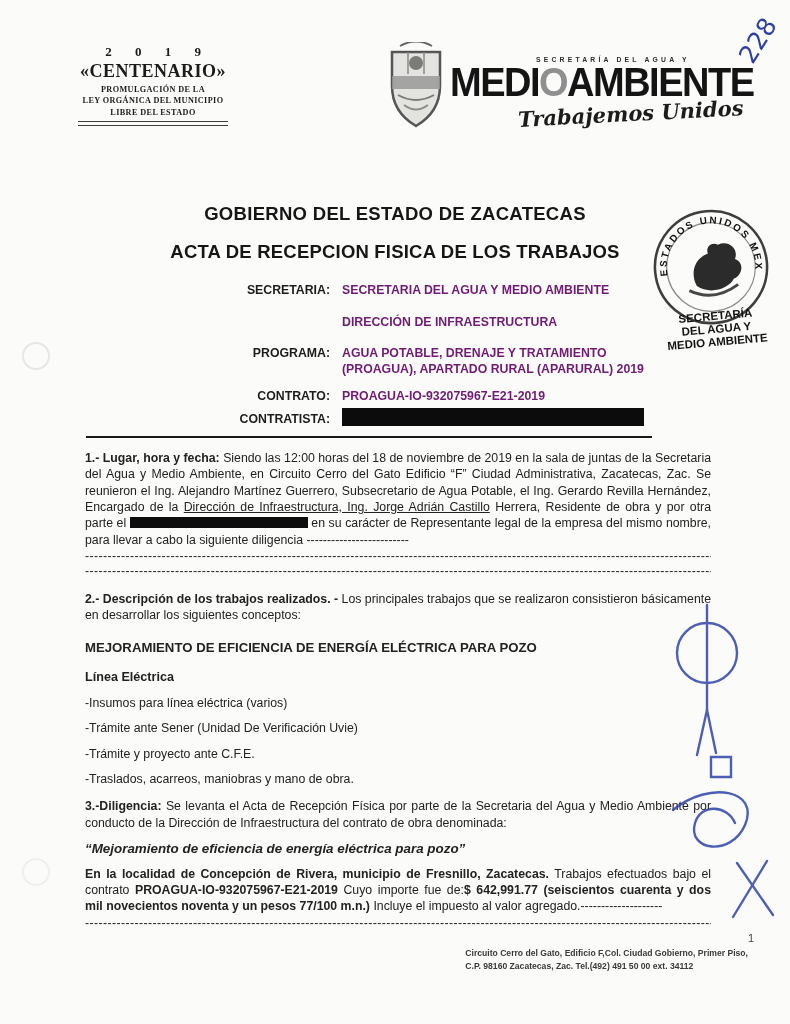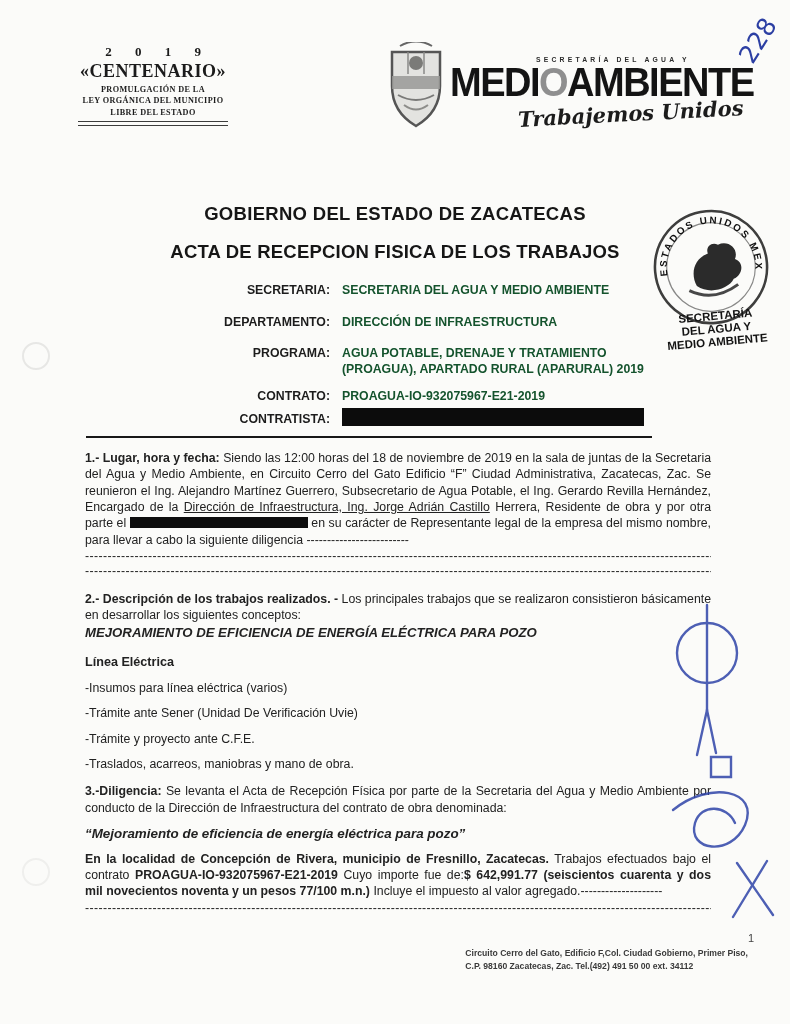--- a/index.html
+++ b/index.html
@@ -33,33 +33,33 @@
   .doc-title .t1{font-size:18.5px;font-weight:bold;letter-spacing:.3px;}
   .doc-title .t2{font-size:18.5px;font-weight:bold;margin-top:16px;letter-spacing:.2px;}
 
   
   .stamp{left:642px;top:208px;width:140px;transform:rotate(-5deg);}
   .stamp svg{width:118px;height:118px;display:block;margin:0 auto;}
   .stamp-caption{text-align:center;font-size:11.5px;font-weight:bold;line-height:1.12;margin-top:-16px;color:#141414;}
 
   
   .flabel{position:absolute;left:90px;width:240px;text-align:right;font-weight:bold;font-size:12.3px;color:#1c1c1c;}
-  .fvalue{position:absolute;left:342px;width:320px;font-weight:bold;font-size:12.3px;line-height:1.3;color:#14532d;}
+  .fvalue{position:absolute;left:342px;width:320px;font-weight:bold;font-size:12.3px;line-height:1.3;color:#701a75;}
   .redaction-bar{position:absolute;left:342px;top:408px;width:302px;height:18px;background:#0c0c0c;}
   .fields-rule{position:absolute;left:86px;top:436px;width:566px;height:2px;background:#181818;}
 
   
   .body-col{position:absolute;left:85px;top:450px;width:626px;font-size:12.3px;line-height:1.33;text-align:justify;color:#222;}
   .para{margin:0;}
   .b{font-weight:bold;}
   .u{text-decoration:underline;}
   .redact-inline{display:inline-block;width:178px;height:11px;background:#0d0d0d;vertical-align:baseline;margin-bottom:-1px;}
   .divider{white-space:nowrap;overflow:hidden;line-height:1.05;letter-spacing:.4px;margin-top:2px;}
   .mt13{margin-top:13px;}
-  .concept-h{font-weight:bold;font-style:italic;font-size:13.2px;text-align:left;}
+  .concept-h{font-weight:bold;font-size:13.2px;margin-top:15px;text-align:left;}
   .linea-h{font-weight:bold;font-size:12.6px;margin-top:13px;text-align:left;}
   .item{margin-top:9px;text-align:left;}
   .quote-h{font-weight:bold;font-style:italic;font-size:13.4px;margin-top:9px;text-align:left;}
   .p3{margin-top:11px;}
   .p4{margin-top:8px;}
 
   
   .doodle{left:615px;top:585px;width:175px;height:340px;pointer-events:none;}
 
   
@@ -120,21 +120,20 @@
     <div class="stamp-caption">
       <div>SECRETARÍA</div>
       <div>DEL AGUA Y</div>
       <div>MEDIO AMBIENTE</div>
     </div>
   </div>
 
   <div class="flabel" style="top:283px;">SECRETARIA:</div>
   <div class="fvalue" style="top:283px;">SECRETARIA DEL AGUA Y MEDIO AMBIENTE</div>
 
-  <div class="flabel" style="top:315px;">DEPARTAMENTO:</div>
   <div class="fvalue" style="top:315px;">DIRECCIÓN DE INFRAESTRUCTURA</div>
 
   <div class="flabel" style="top:346px;">PROGRAMA:</div>
   <div class="fvalue" style="top:346px;">
     <div>AGUA POTABLE, DRENAJE Y TRATAMIENTO</div>
     <div>(PROAGUA), APARTADO RURAL (APARURAL) 2019</div>
   </div>
 
   <div class="flabel" style="top:389px;">CONTRATO:</div>
   <div class="fvalue" style="top:389px;">PROAGUA-IO-932075967-E21-2019</div>

